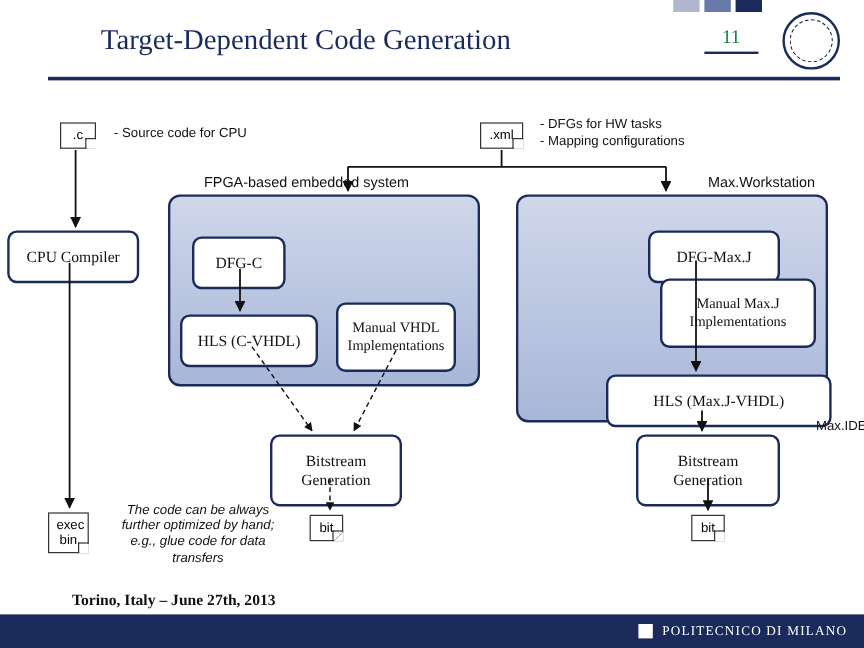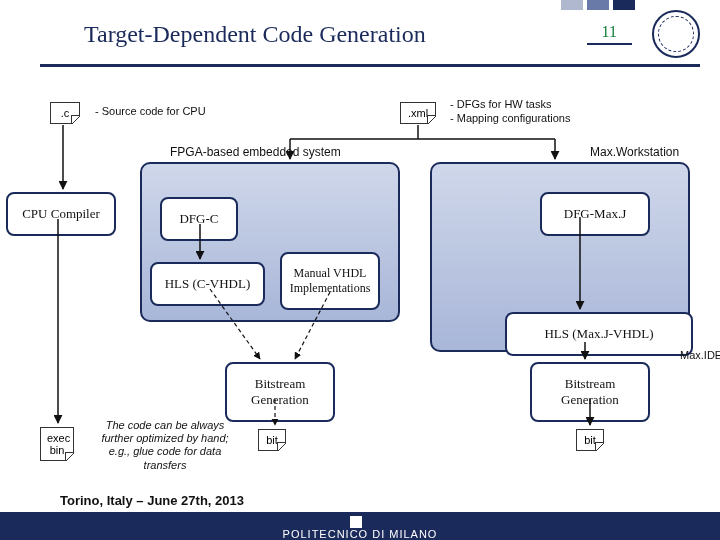--- a/index.html
+++ b/index.html
@@ -53,26 +53,26 @@
     background:#fff; font-size:13px; color:#111;
     display:flex;align-items:center;justify-content:center;
     padding:12px 8px; font-family: Georgia, serif; text-align:center;
   }
   .lbl { position:absolute; font-size:12px; color:#111; }
   .tiny { position:absolute; font-size:11px; font-style:italic; text-align:center; color:#111; line-height:1.2;}
   .footer {
     position:absolute; left:0; right:0; bottom:0; height:28px;
     background:#1a2a5a; color:#fff; font-size:11px;
     display:flex; align-items:center; justify-content:flex-end; padding:0 14px;
-    font-family: Liberation Sans, sans-serif; letter-spacing:1px;flex-direction:column;
+    font-family: Liberation Serif, serif; letter-spacing:1px;
   }
   .footer .sq{width:12px;height:12px;background:#fff;margin-right:8px;}
   .footerleft{
     position:absolute;left:60px;bottom:32px;font-weight:bold;
-    font-size:13px;color:#111;font-family: Liberation Sans, sans-serif;
+    font-size:13px;color:#111;font-family: Liberation Serif, serif;
   }
   svg.arrows{position:absolute;inset:0;pointer-events:none;}
 </style>
 </head>
 <body>
 
 <div class="header">
   <div class="header-deco">
       <span></span>
       <span></span>
@@ -99,20 +99,21 @@
   <div class="lbl" style="left:170px; top:78px;">FPGA-based embedded system</div>
   <div class="lbl" style="left:590px; top:78px;">Max.Workstation</div>
 
   <div class="box" style="left:6px; top:125px; width:110px;">CPU Compiler</div>
 
   <div class="box" style="left:160px; top:130px; width:78px;">DFG-C</div>
   <div class="box" style="left:150px; top:195px; width:115px;">HLS (C-VHDL)</div>
   <div class="box" style="left:280px; top:185px; width:100px; font-size:12px;">Manual VHDL Implementations</div>
 
   <div class="box" style="left:540px; top:125px; width:110px;">DFG-Max.J</div>
+  <div class="box" style="left:550px; top:165px; width:130px; font-size:12px;">Manual Max.J Implementations</div>
   <div class="box" style="left:505px; top:245px; width:188px;">HLS (Max.J-VHDL)</div>
 
   <div class="lbl" style="left:680px; top:282px; font-size:11px;">Max.IDE</div>
 
   <div class="box" style="left:225px; top:295px; width:110px; font-size:13px;">Bitstream Generation</div>
   <div class="box" style="left:530px; top:295px; width:120px; font-size:13px;">Bitstream Generation</div>
 
   <div class="file" style="left:40px; top:360px; width:34px; white-space:pre-line;">exec
 bin</div>
   <div class="tiny" style="left:90px; top:352px; width:150px;">The code can be always further optimized by hand; e.g., glue code for data transfers</div>

